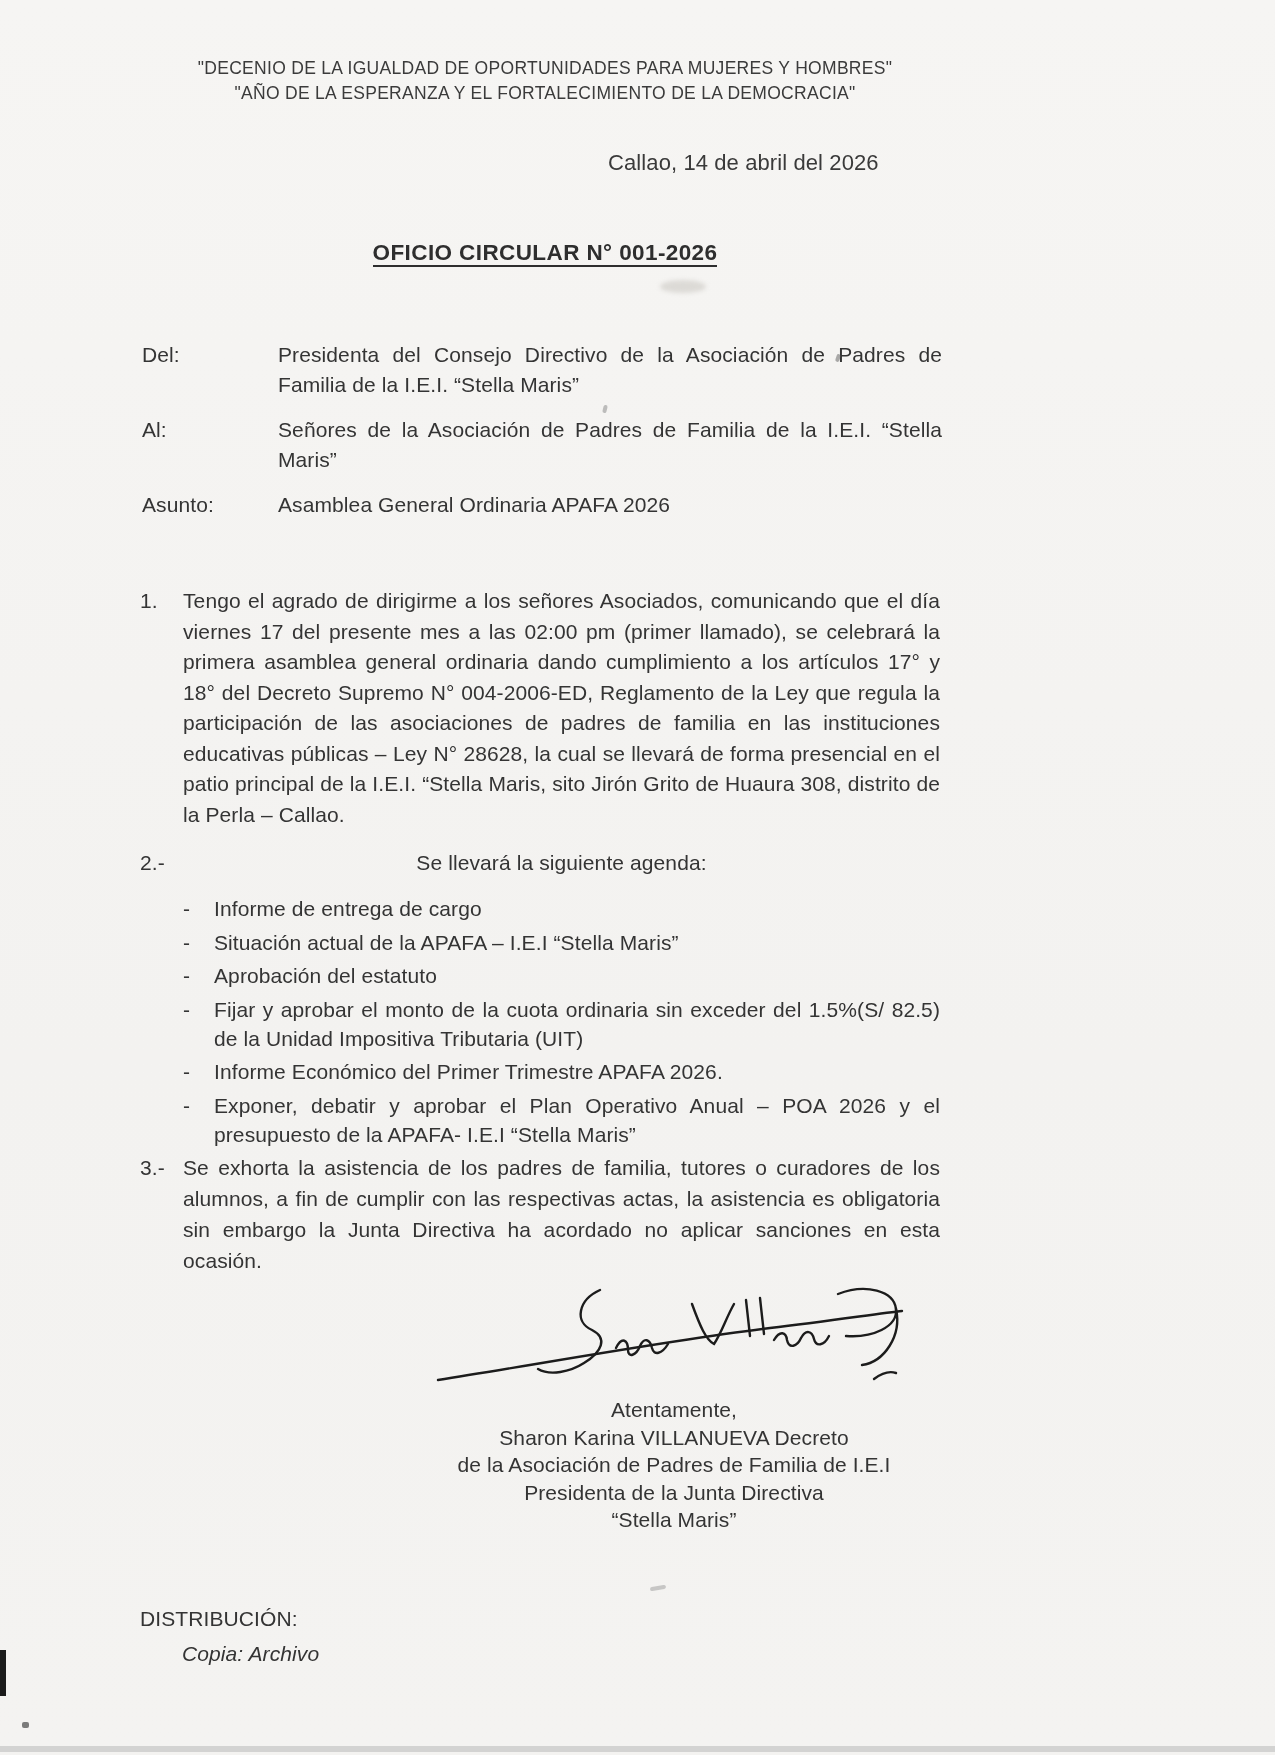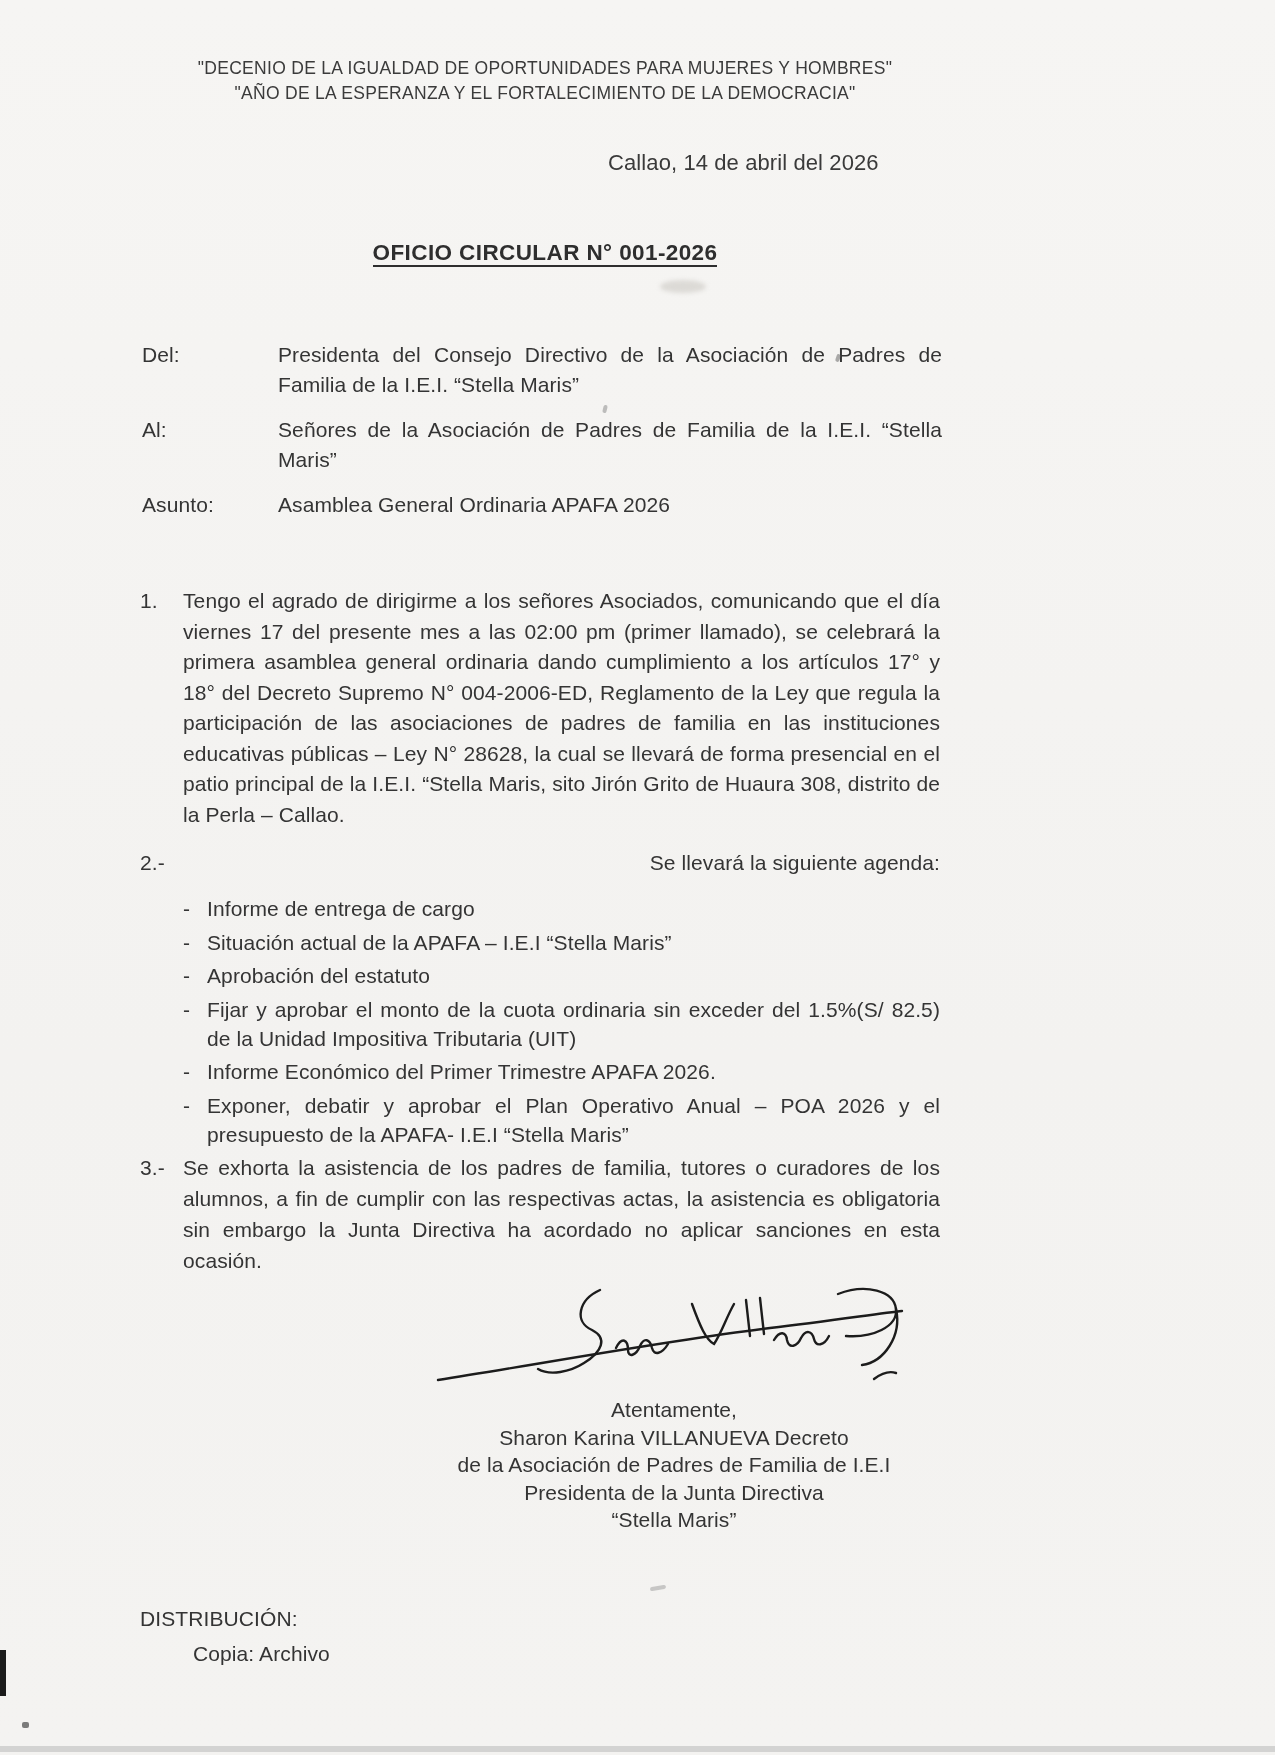--- a/index.html
+++ b/index.html
@@ -34,35 +34,35 @@
   .meta-row { display:flex; margin-bottom:15px; }
   .meta-label { width:136px; flex:none; }
   .meta-value { flex:1; text-align:justify; }
 
   .para { left:140px; width:800px; font-size:21px; display:flex; }
   .p1 { top:586px; line-height:30.5px; }
   .p2 { top:848px; line-height:30px; }
   .p3 { top:1152px; line-height:31px; }
   .para .num { width:43px; flex:none; }
   .para .txt { flex:1; text-align:justify; }
-  .p2 .txt { text-align:right; }
+  .p2 .txt { text-align:center; }
 
   .agenda { left:183px; top:894px; width:757px; font-size:21px;
             list-style:none; margin:0; padding:0; }
   .agenda li { display:flex; line-height:29px; margin-bottom:4.5px; }
   .agenda .dash { width:24px; flex:none; }
-  .agenda .itxt { flex:1; text-align:justify; }
+  .agenda .itxt { flex:1; text-align:justify;margin-left:7px; }
 
   .signature { left:430px; top:1278px; }
 
   .closing { left:424px; top:1396px; width:500px; text-align:center;
              font-size:21px; line-height:27.5px; }
 
   .footer { left:140px; top:1604px; font-size:21px; line-height:30px; }
-  .footer .copy { margin-left:53px; margin-top:5px; }
+  .footer .copy { margin-left:42px; margin-top:5px;font-style:italic; }
 
   
   .smudge { left:660px; top:280px; width:46px; height:13px; background:#dcdad6;
             border-radius:50%; filter:blur(2px); }
   .speck-a { left:836px; top:354px; width:4px; height:8px; background:#6a6a6a;
              border-radius:2px; transform:rotate(18deg); opacity:.55; }
   .speck-b { left:603px; top:405px; width:4px; height:8px; background:#777;
              border-radius:2px; transform:rotate(14deg); opacity:.45; }
   .speck-c { left:650px; top:1586px; width:16px; height:4px; background:#9a9a9a;
              border-radius:2px; transform:rotate(-10deg); opacity:.5; }

